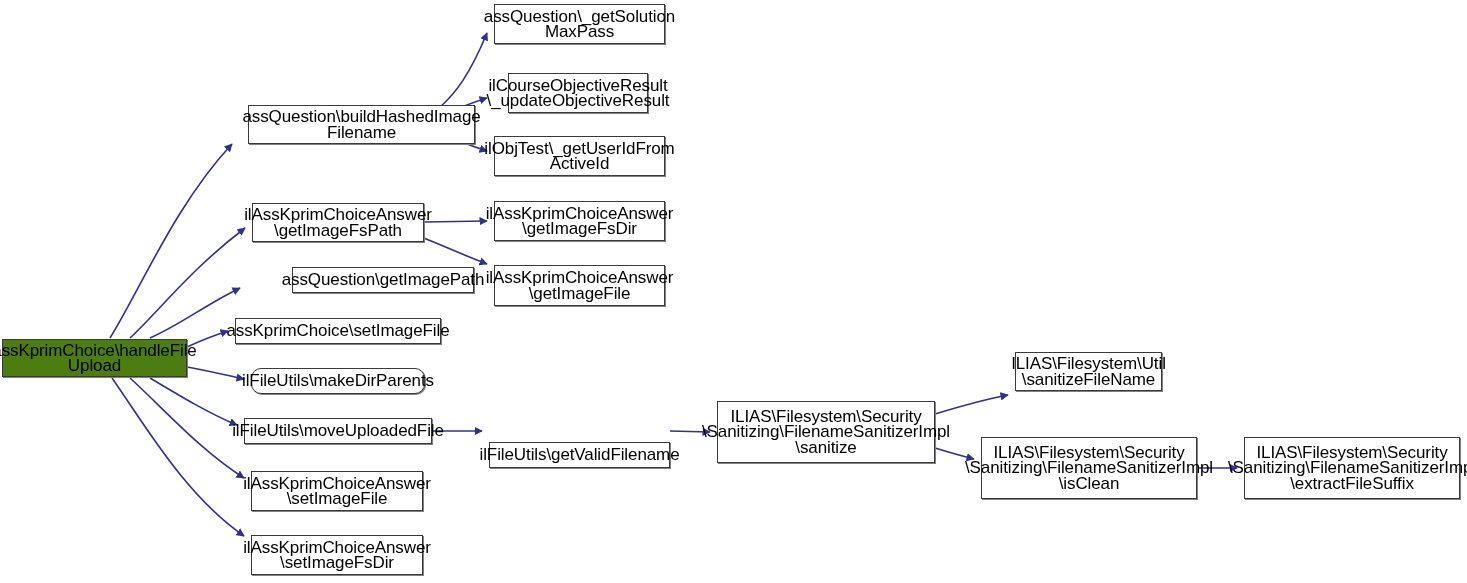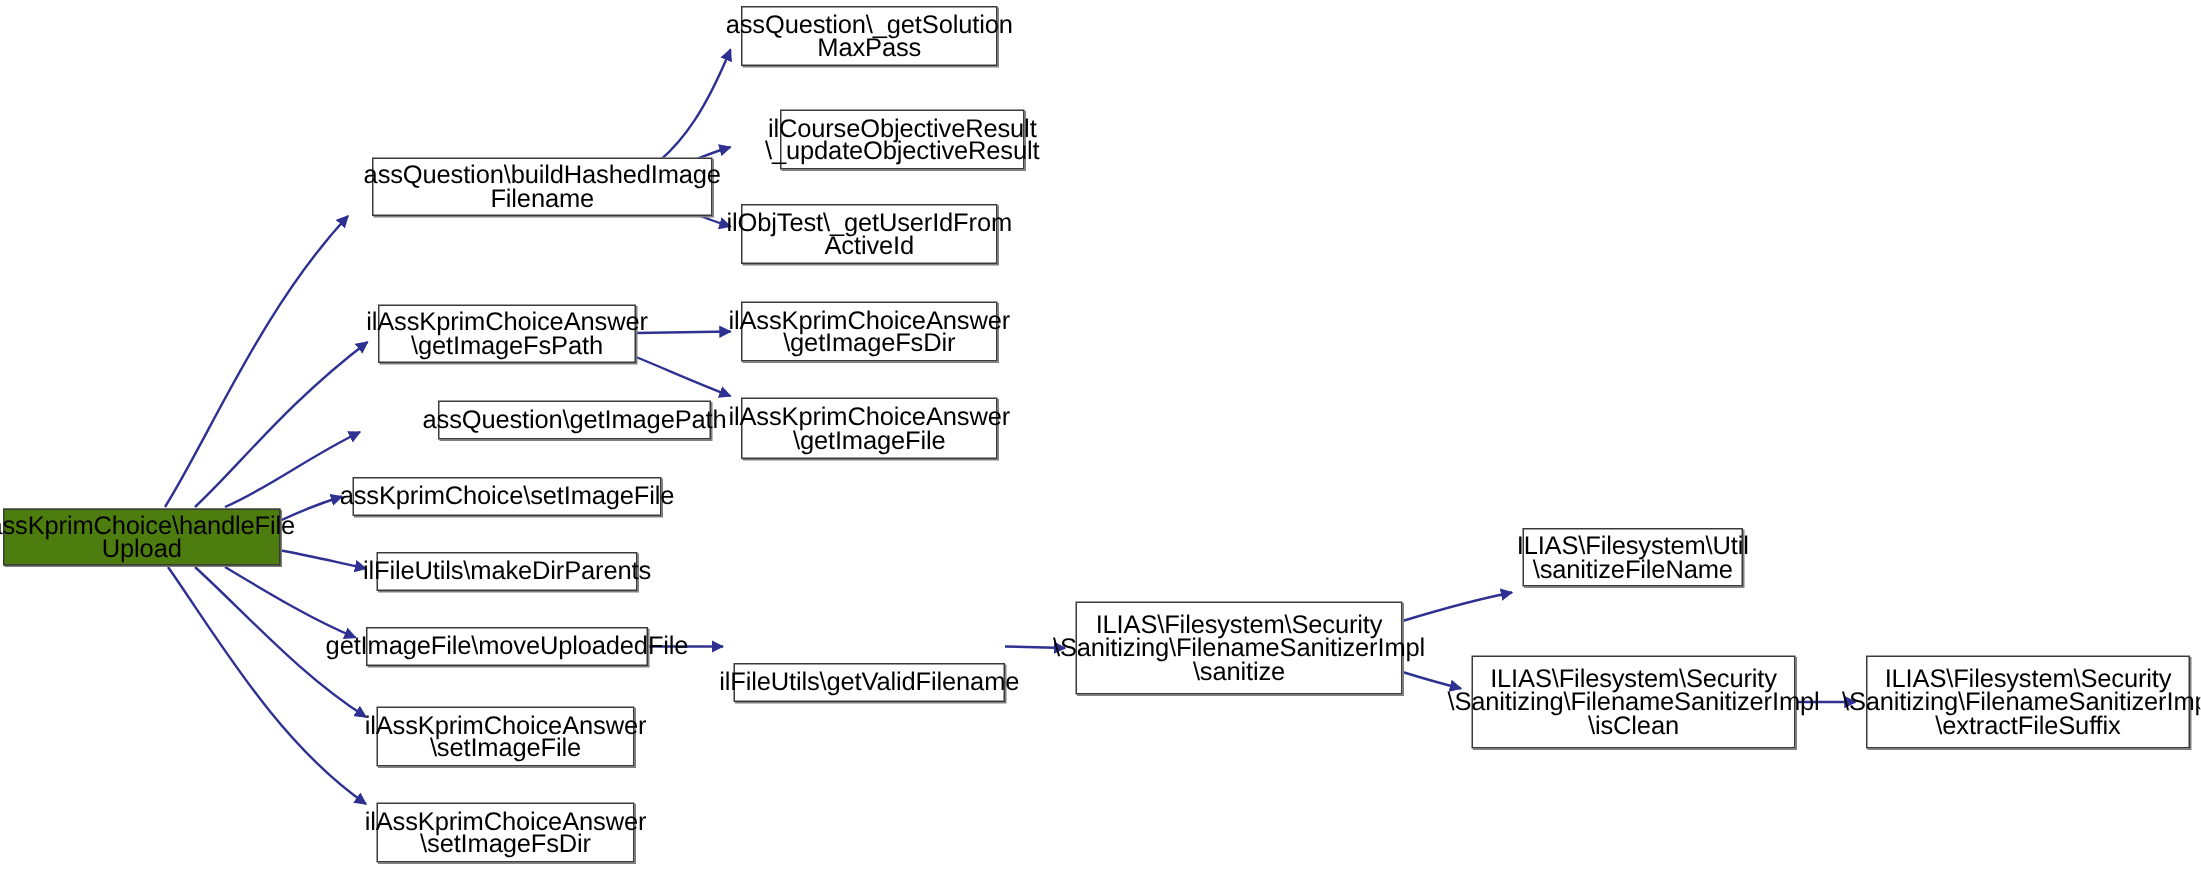--- a/index.html
+++ b/index.html
@@ -75,34 +75,34 @@
         <path d="M 1197,468 L 1237,468"></path>
       </g>
   </svg>
   <div id="node-layer">
       <div class="node root" style="left: 2px; top: 339px; width: 185px; height: 38px;">assKprimChoice\handleFile
 Upload</div>
       <div class="node" style="left: 248px; top: 105px; width: 227px; height: 39px;">assQuestion\buildHashedImage
 Filename</div>
       <div class="node" style="left: 494px; top: 4px; width: 171px; height: 40px;">assQuestion\_getSolution
 MaxPass</div>
-      <div class="node" style="left: 520px; top: 73px; width: 163px; height: 40px;">ilCourseObjectiveResult
+      <div class="node" style="left: 508px; top: 73px; width: 140px; height: 40px;">ilCourseObjectiveResult
 \_updateObjectiveResult</div>
       <div class="node" style="left: 494px; top: 136px; width: 171px; height: 40px;">ilObjTest\_getUserIdFrom
 ActiveId</div>
       <div class="node" style="left: 252px; top: 203px; width: 172px; height: 39px;">ilAssKprimChoiceAnswer
 \getImageFsPath</div>
       <div class="node" style="left: 494px; top: 201px; width: 171px; height: 40px;">ilAssKprimChoiceAnswer
 \getImageFsDir</div>
       <div class="node" style="left: 494px; top: 265px; width: 171px; height: 41px;">ilAssKprimChoiceAnswer
 \getImageFile</div>
       <div class="node" style="left: 247px; top: 267px; width: 182px; height: 26px; margin-left: 45px;">assQuestion\getImagePath</div>
       <div class="node" style="left: 235px; top: 318px; width: 206px; height: 26px;">assKprimChoice\setImageFile</div>
-      <div class="node" style="left: 251px; top: 368px; width: 174px; height: 26px;">ilFileUtils\makeDirParents</div>
-      <div class="node" style="left: 244px; top: 418px; width: 188px; height: 26px;">getImageFile\moveUploadedFile</div>
+      <div class="node" style="left: 251px; top: 368px; width: 174px; height: 26px; border-radius: 10px;">ilFileUtils\makeDirParents</div>
+      <div class="node" style="left: 244px; top: 418px; width: 188px; height: 26px;">ilFileUtils\moveUploadedFile</div>
       <div class="node" style="left: 489px; top: 442px; width: 181px; height: 26px;">ilFileUtils\getValidFilename</div>
       <div class="node" style="left: 717px; top: 401px; width: 218px; height: 62px;">ILIAS\Filesystem\Security
 \Sanitizing\FilenameSanitizerImpl
 \sanitize</div>
       <div class="node" style="left: 1015px; top: 352px; width: 147px; height: 39px;">ILIAS\Filesystem\Util
 \sanitizeFileName</div>
       <div class="node" style="left: 981px; top: 437px; width: 216px; height: 62px;">ILIAS\Filesystem\Security
 \Sanitizing\FilenameSanitizerImpl
 \isClean</div>
       <div class="node" style="left: 1244px; top: 437px; width: 216px; height: 62px;">ILIAS\Filesystem\Security

